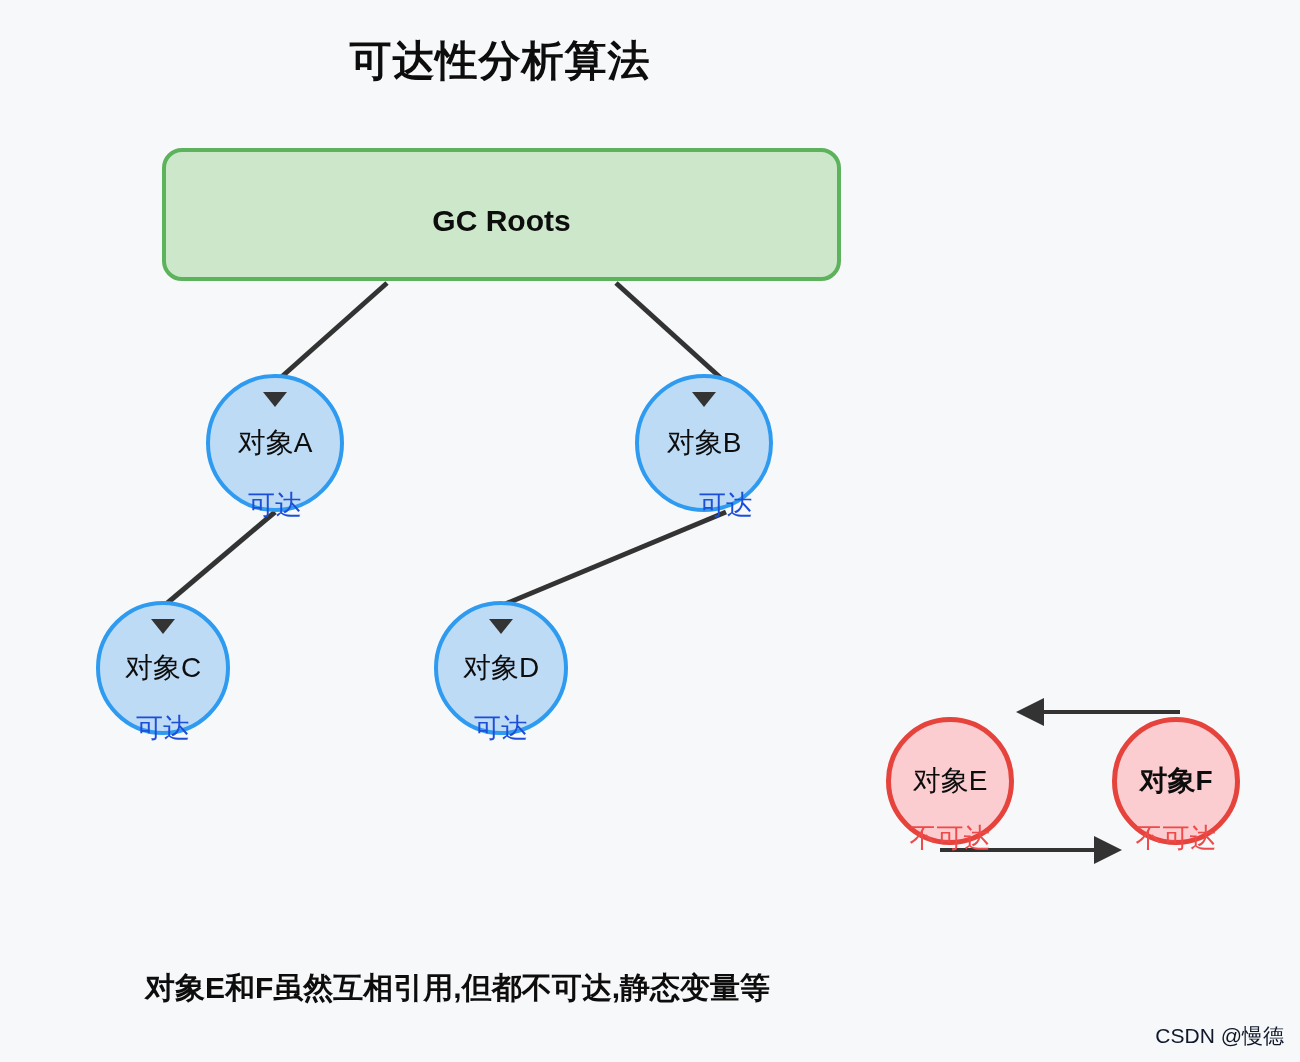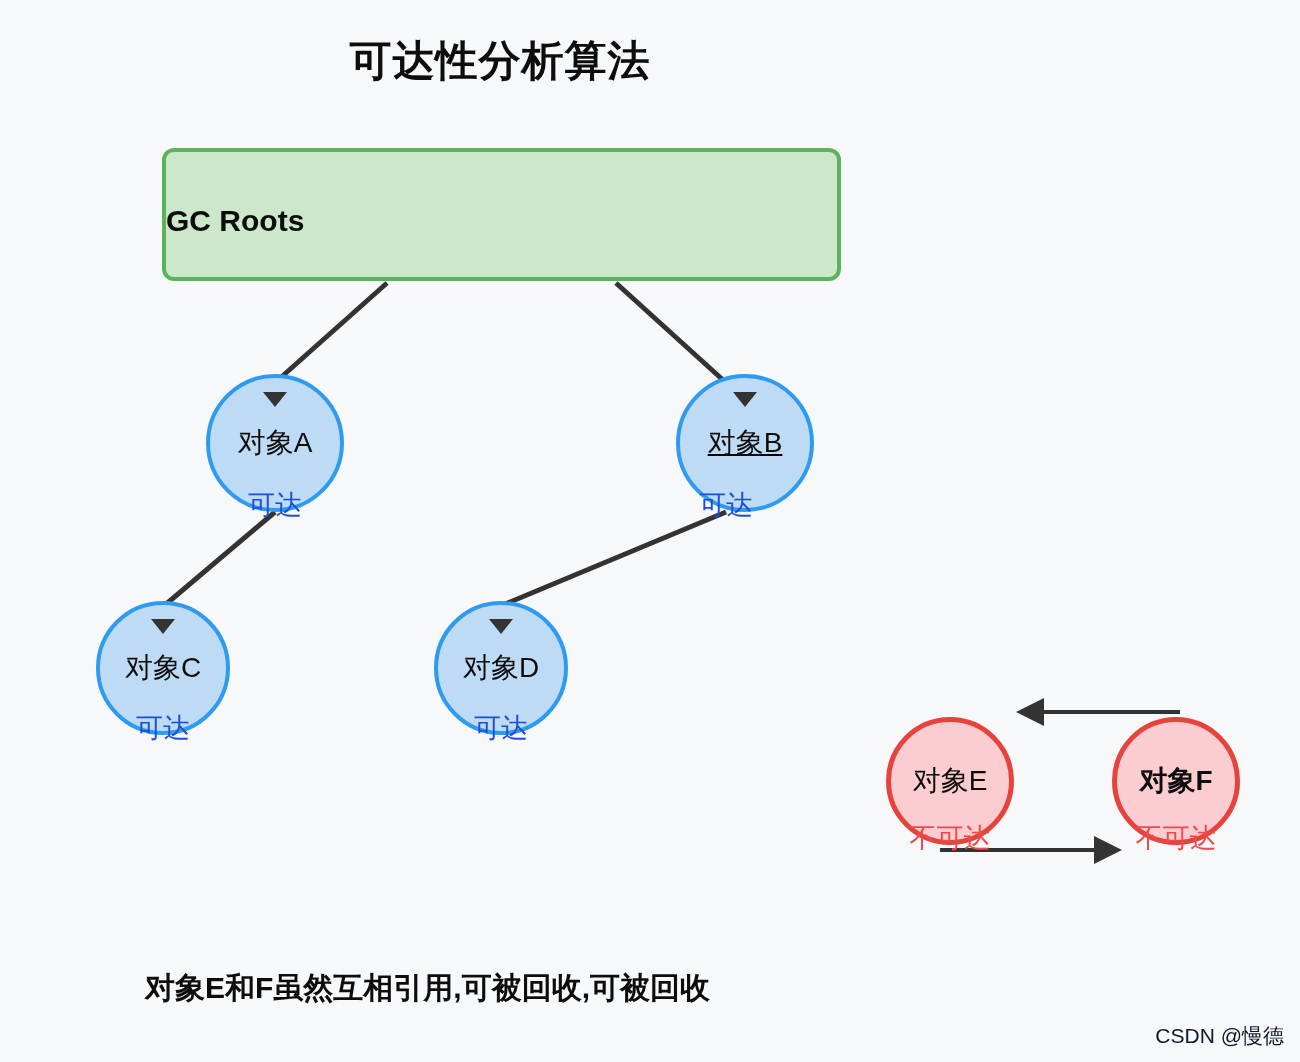--- a/index.html
+++ b/index.html
@@ -45,25 +45,25 @@
 
   
   .gcroots {
     position: absolute;
     left: 162px;
     top: 148px;
     width: 679px;
     height: 133px;
     background: #cde7cb;
     border: 4px solid #5cb35c;
-    border-radius: 12px;
+    border-radius: 20px;
     box-sizing: border-box;
     display: flex;
     flex-direction: column;
-    align-items: flex-start;
+    align-items: center;
     justify-content: center;
   }
   .gcroots-title {
     font-size: 30px;
     font-weight: bold;
     color: #0d0d0d;
     margin-top: 12px;
   }
   .gcroots-sub {
     font-size: 24px;
@@ -168,21 +168,21 @@
   <div class="gcroots">
     <div class="gcroots-title">GC Roots</div>
   </div>
 
   <div id="nodes">
       <div class="node reachable" style="left: 206px; top: 374px; width: 138px; height: 138px;">
         <div class="node-marker"></div>
         <span class="node-label">对象A</span>
       </div>
       <div class="status ok" style="left: 275px; top: 492px;">可达</div>
-      <div class="node reachable" style="left: 676px; top: 374px; width: 138px; height: 138px; text-decoration: underline;">
+      <div class="node reachable" style="left: 635px; top: 374px; width: 138px; height: 138px;">
         <div class="node-marker"></div>
         <span class="node-label">对象B</span>
       </div>
       <div class="status ok" style="left: 726px; top: 492px;">可达</div>
       <div class="node reachable" style="left: 96px; top: 601px; width: 134px; height: 134px;">
         <div class="node-marker"></div>
         <span class="node-label">对象C</span>
       </div>
       <div class="status ok" style="left: 163px; top: 715px;">可达</div>
       <div class="node reachable" style="left: 434px; top: 601px; width: 134px; height: 134px;">
@@ -193,15 +193,15 @@
       <div class="node unreachable" style="left: 886px; top: 717px; width: 128px; height: 128px;">
         <span class="node-label">对象E</span>
       </div>
       <div class="status bad" style="left: 950px; top: 825px;">不可达</div>
       <div class="node unreachable" style="left: 1112px; top: 717px; width: 128px; height: 128px; font-weight: bold;">
         <span class="node-label">对象F</span>
       </div>
       <div class="status bad" style="left: 1176px; top: 825px;">不可达</div>
     </div>
 
-  <div class="caption">对象E和F虽然互相引用,可被回收,可被回收</div>
+  <div class="caption">对象E和F虽然互相引用,但都不可达,静态变量等</div>
   <div class="watermark">CSDN @慢德</div>
 </div>
 
 </body></html>

